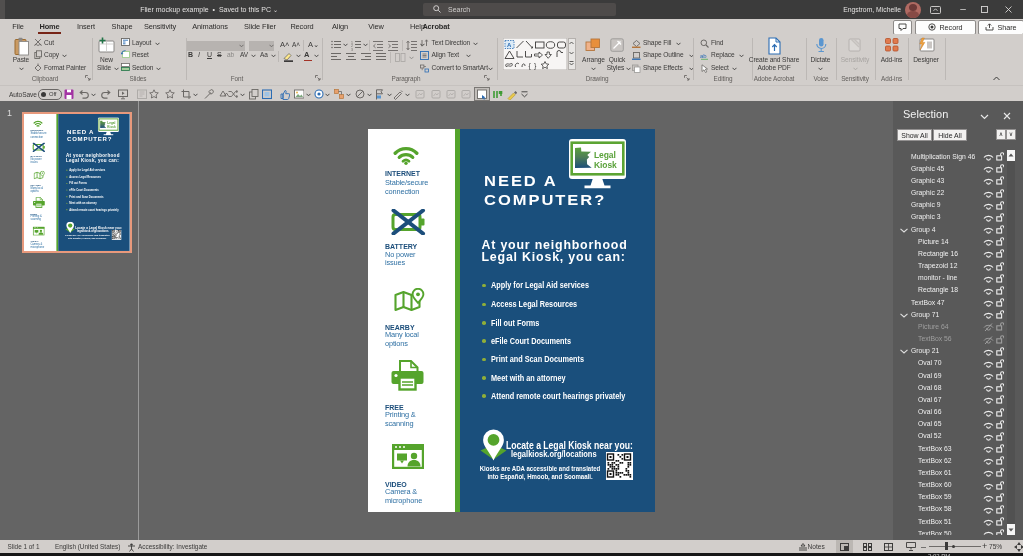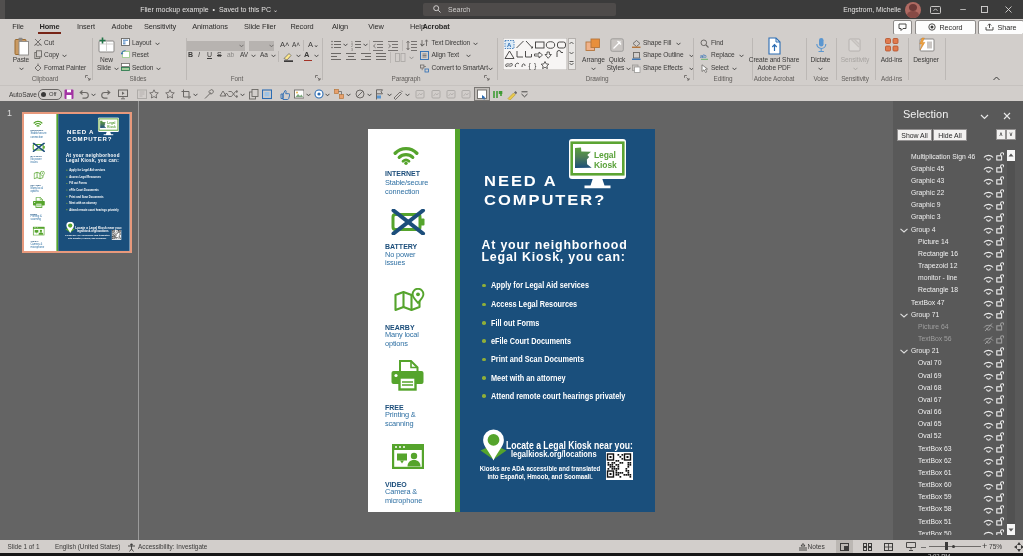--- a/index.html
+++ b/index.html
@@ -60,21 +60,21 @@
       </svg>
     <svg class="abs" style="left:1005px;top:6px;" width="7" height="7" viewBox="0 0 7 7">
         <path d="M0.5,0.5 L6.5,6.5 M6.5,0.5 L0.5,6.5" stroke="#d8d6d5" stroke-width="0.9"></path>
       </svg>
   </div>
   <div class="abs" id="tabrow">
     <div class="abs tab" style="left:9px;width:18px;">File</div>
     <div class="abs tab" id="hometab" style="left:38px;width:23px;">Home</div>
     <div class="abs" id="homeunderline"></div>
     <div class="abs tab" style="left:73px;width:26px;">Insert</div>
-    <div class="abs tab" style="left:107px;width:30px;">Adobe</div>
+    <div class="abs tab" style="left:107px;width:30px;">Shape</div>
     <div class="abs tab" style="left:143px;width:34px;">Sensitivity</div>
     <div class="abs tab" style="left:190px;width:40px;">Animations</div>
     <div class="abs tab" style="left:240px;width:40px;">Slide Flier</div>
     <div class="abs tab" style="left:288px;width:28px;">Record</div>
     <div class="abs tab" style="left:326px;width:28px;">Align</div>
     <div class="abs tab" style="left:366px;width:20px;">View</div>
     <div class="abs tab" style="left:408px;width:19px;">Help</div>
     <div class="abs tab" style="left:420px;width:32px;font-weight:bold;">Acrobat</div>
     <div class="abs topbtn" style="left:893px;width:17px;"><svg width="9" height="8" viewBox="0 0 9 8" style="margin-top:2.5px;">
           <path d="M1,1 h7 v4.5 h-3 l-2,2 v-2 h-2 Z" fill="none" stroke="#3b3a39" stroke-width="0.9"></path>

